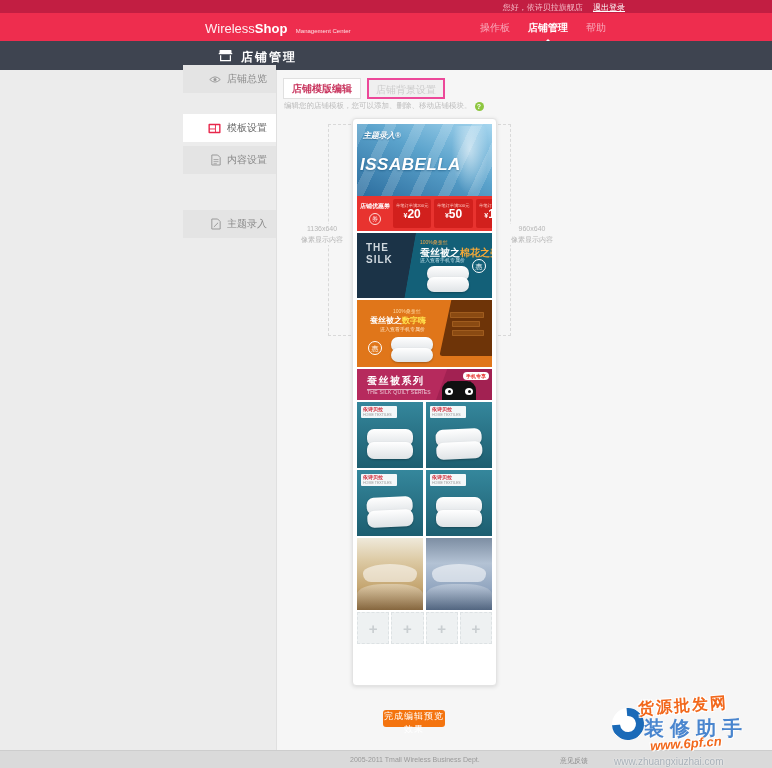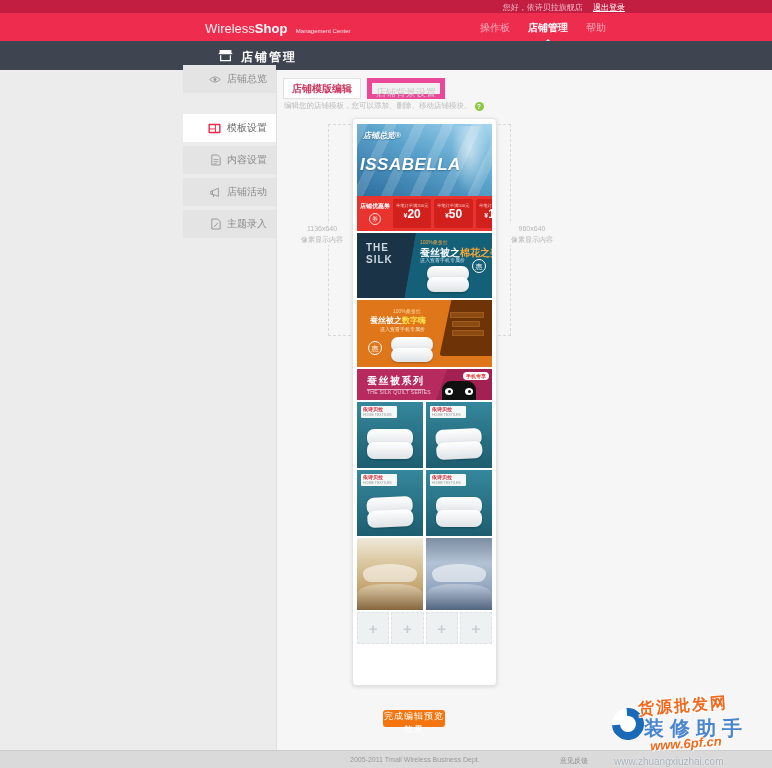--- a/index.html
+++ b/index.html
@@ -36,21 +36,21 @@
   .side-item {
     position:absolute; left:183px; width:93px; height:28px;
     display:flex; align-items:center; justify-content:flex-end; gap:6px;
     padding-right:9px; font-size:10px; color:#8a8a8a; background:#e4e4e4; cursor:pointer;
   }
   .side-item.active { background:#fff; color:#666;padding-left:11px; }
   .si-0 { top:65px; } .si-1 { top:114px; } .si-2 { top:146px; } .si-3 { top:178px; } .si-4 { top:210px; }
   
   .tab { position:absolute; top:78px; width:78px; height:21px; line-height:19px; text-align:center; font-size:10px; cursor:pointer; }
   .tab.active { left:283px; background:#fff; border:1px solid #e0e0e0; color:#c9365f; font-weight:bold; }
-  .tab.inactive { left:367px; background:#f0f0f0; border:5px solid #ec4899; color:#ccc; }
+  .tab.inactive { left:367px; background:#f0f0f0; border:2px solid #ec4899; color:#ccc; }
   .hint { position:absolute; left:284px; top:101px; display:flex; align-items:center; gap:3px; font-size:7.5px; color:#bcbcbc; }
   .help-dot { width:9px; height:9px; border-radius:50%; background:#8dc63f; color:#fff; font-size:7px; line-height:9px; text-align:center; font-weight:bold; cursor:pointer; }
   
   .guide-box { position:absolute; left:328px; top:124px; width:183px; height:212px; border:1px dashed #d9d9d9; }
   .guide-label { position:absolute; width:54px; text-align:center; font-size:7px; color:#b7b7b7; line-height:1.5; background:#f6f6f6; }
   .guide-left  { left:295px; top:224px; }
   .guide-right { left:505px; top:224px; }
   
   .phone {
     position:absolute; left:352px; top:118px; width:145px; height:568px;
@@ -214,29 +214,20 @@
   </div>
   <div class="side-item si-2">
     <span>
       <svg width="10" height="12" viewBox="0 0 12 14">
           <path d="M1 1 h7 l3 3 v9 h-10 z" fill="none" stroke="#9a9a9a" stroke-width="1.2"></path>
           <path d="M3 6.5 h6 M3 9 h6 M3 11.5 h4" stroke="#9a9a9a" stroke-width="1"></path>
         </svg>
     </span>
     <span>内容设置</span>
   </div>
-  <div class="side-item si-3">
-    <span>
-      <svg width="12" height="11" viewBox="0 0 14 13">
-          <path d="M2 5 v3.5 l2 .5 v-4.5 z M4 4.5 L11 1.5 v9.5 L4 8.5 z" fill="none" stroke="#9a9a9a" stroke-width="1.1"></path>
-          <path d="M5.2 9.5 v2.3" stroke="#9a9a9a" stroke-width="1.1"></path>
-        </svg>
-    </span>
-    <span>店铺活动</span>
-  </div>
   <div class="side-item si-4">
     <span>
       <svg width="10" height="12" viewBox="0 0 12 14">
           <path d="M1 1 h7 l3 3 v9 h-10 z" fill="none" stroke="#9a9a9a" stroke-width="1.2"></path>
           <path d="M3.5 10.5 l5 -5" stroke="#9a9a9a" stroke-width="1.2"></path>
         </svg>
     </span>
     <span>主题录入</span>
   </div>
 
@@ -254,21 +245,21 @@
     <span>像素显示内容</span>
   </div>
   <div class="guide-label guide-right">
     <span>960x640</span><br>
     <span>像素显示内容</span>
   </div>
 
   <div class="phone">
 
     <div class="mod hero">
-      <span class="hero-brand">店铺总览®</span>
+      <span class="hero-brand">主题录入®</span>
       <span class="hero-title">ISSABELLA</span>
     </div>
 
     <div class="mod coupons">
       <div class="coupon-label">
         <span class="coupon-label-text">店铺优惠券</span>
         <div class="coupon-badge">券</div>
       </div>
       <div class="coupon">
         <div class="coupon-cond">单笔订单满200元</div>

